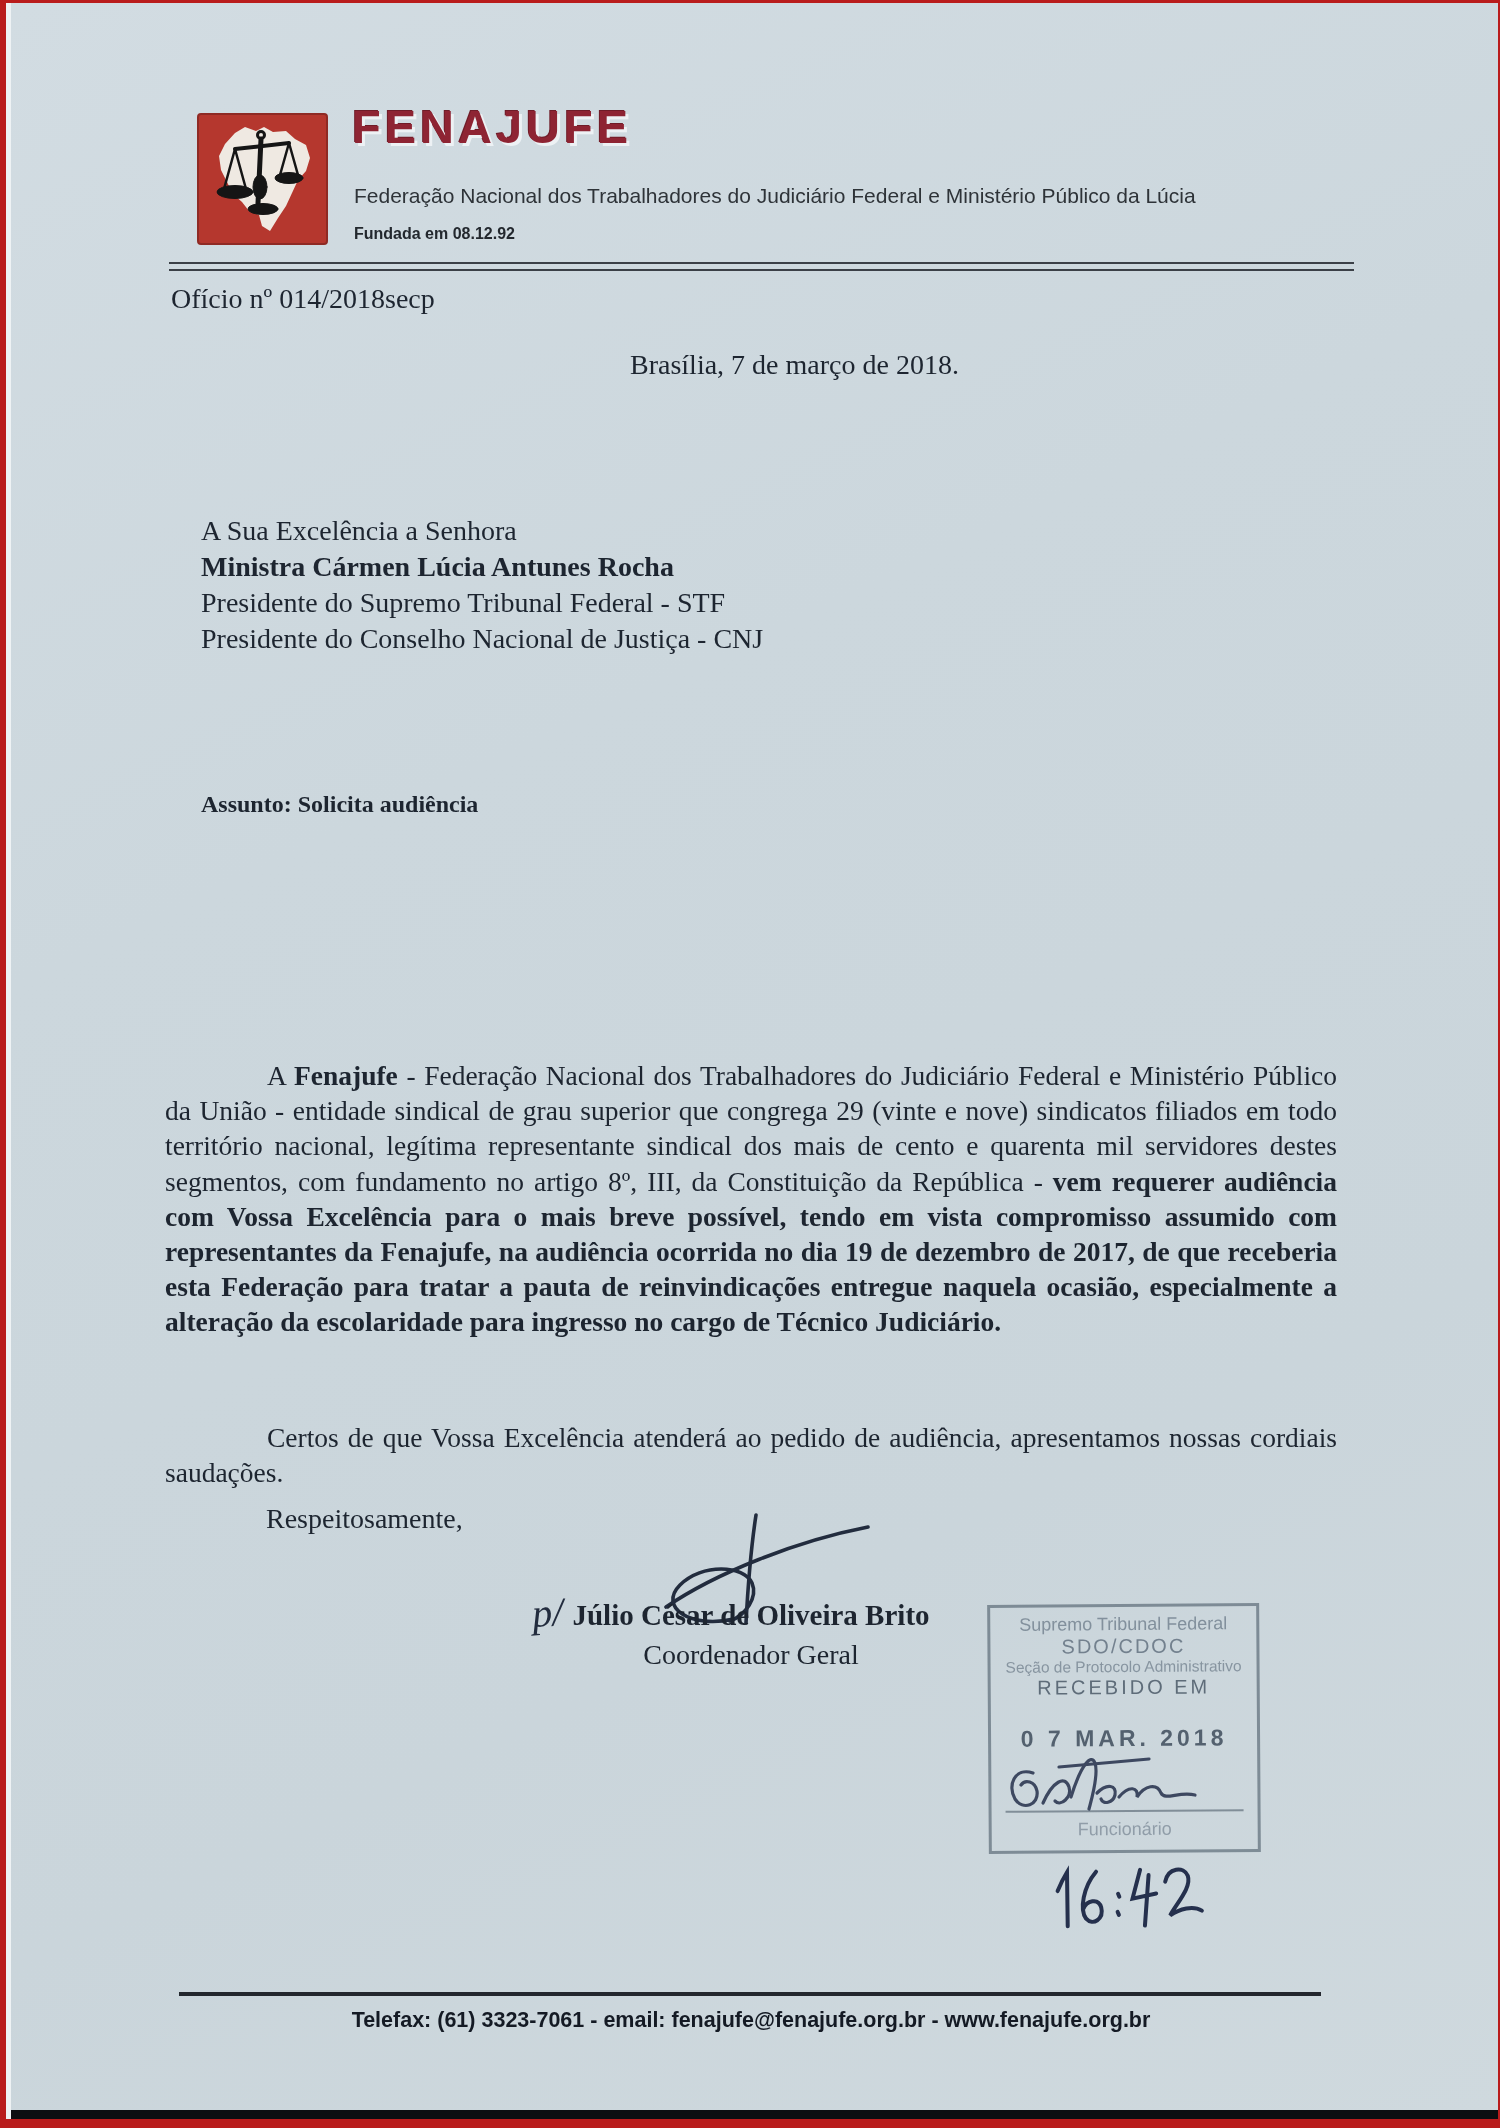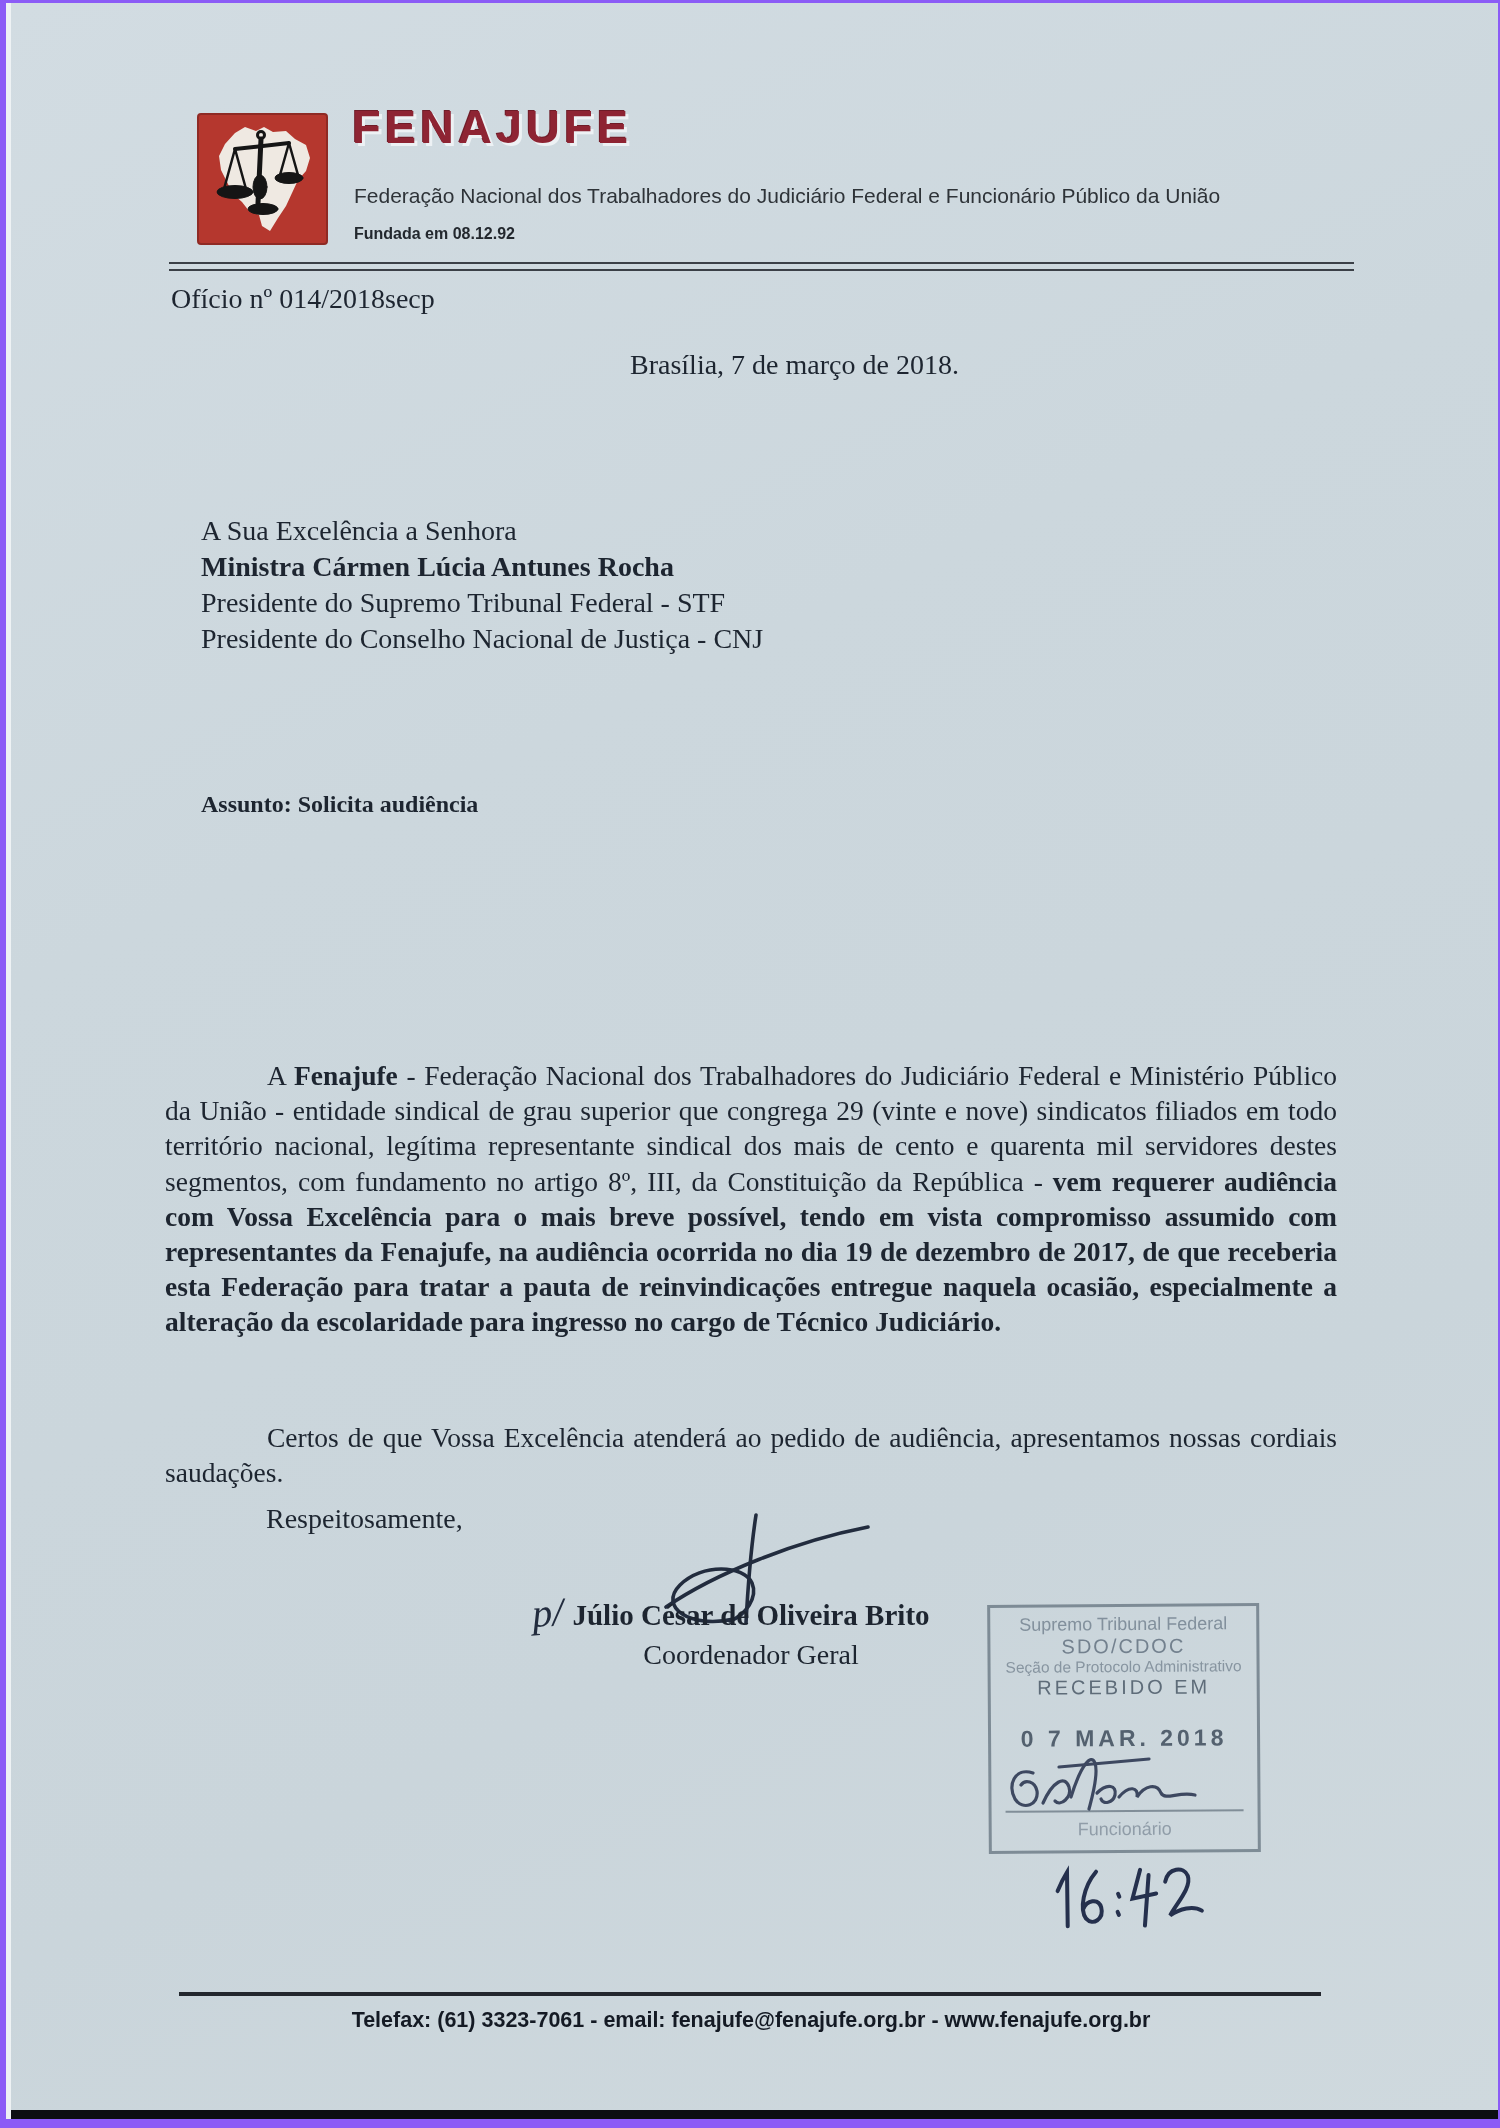--- a/index.html
+++ b/index.html
@@ -1,16 +1,16 @@
 <!DOCTYPE html>
 <html><head>
 <meta charset="utf-8">
 <style>
   html,body{margin:0;padding:0;background:#14161a;}
-  .scan{position:relative;width:1500px;height:2128px;background:#8b5cf6;overflow:hidden;
+  .scan{position:relative;width:1500px;height:2128px;background:#b91c1c;overflow:hidden;
         font-family:"Liberation Serif",serif;}
   .paper{position:absolute;left:6px;top:3px;right:2px;bottom:9px;
          background:linear-gradient(155deg,#d2dce2 0%,#ccd7dd 35%,#cad5db 70%,#cfd9de 100%);
          border-left:5px solid #eef2f4;}
   
   .logo{position:absolute;left:186px;top:110px;width:131px;height:132px;}
   .orgname{position:absolute;left:341px;top:96px;font-family:"Liberation Sans",sans-serif;
            font-weight:bold;font-size:47px;letter-spacing:4px;color:#8e2433;
            text-shadow:3px 3px 0 rgba(238,242,244,.95), -1px -1px 0 #6f1c28;}
   .orgdesc{position:absolute;left:343px;top:181px;width:900px;
@@ -79,21 +79,21 @@
         <path d="M38 36 L92 30" stroke-width="4"></path>
         <path d="M38 36 L27 76 M38 36 L49 76" stroke-width="2.5"></path>
         <path d="M92 30 L83 62 M92 30 L101 62" stroke-width="2.5"></path>
         <ellipse cx="38" cy="79" rx="18" ry="6.5" fill="#151515"></ellipse>
         <ellipse cx="92" cy="65" rx="14" ry="5.5" fill="#151515"></ellipse>
         <ellipse cx="63" cy="74" rx="7" ry="12" fill="#151515"></ellipse>
         <ellipse cx="66" cy="96" rx="15" ry="5.5" fill="#151515"></ellipse>
       </g>
     </svg>
     <div class="orgname">FENAJUFE</div>
-    <div class="orgdesc">Federação Nacional dos Trabalhadores do Judiciário Federal e Funcionário Público da União</div>
+    <div class="orgdesc">Federação Nacional dos Trabalhadores do Judiciário Federal e Ministério Público da Lúcia</div>
     <div class="founded">Fundada em 08.12.92</div>
     <div class="rule-a"></div>
     <div class="rule-b"></div>
 
     <div class="oficio ink">Ofício nº 014/2018secp</div>
     <div class="dateline ink">Brasília, 7 de março de 2018.</div>
 
     <div class="addr ink">
       <div>A Sua Excelência a Senhora</div>
       <div class="b">Ministra Cármen Lúcia Antunes Rocha</div>

